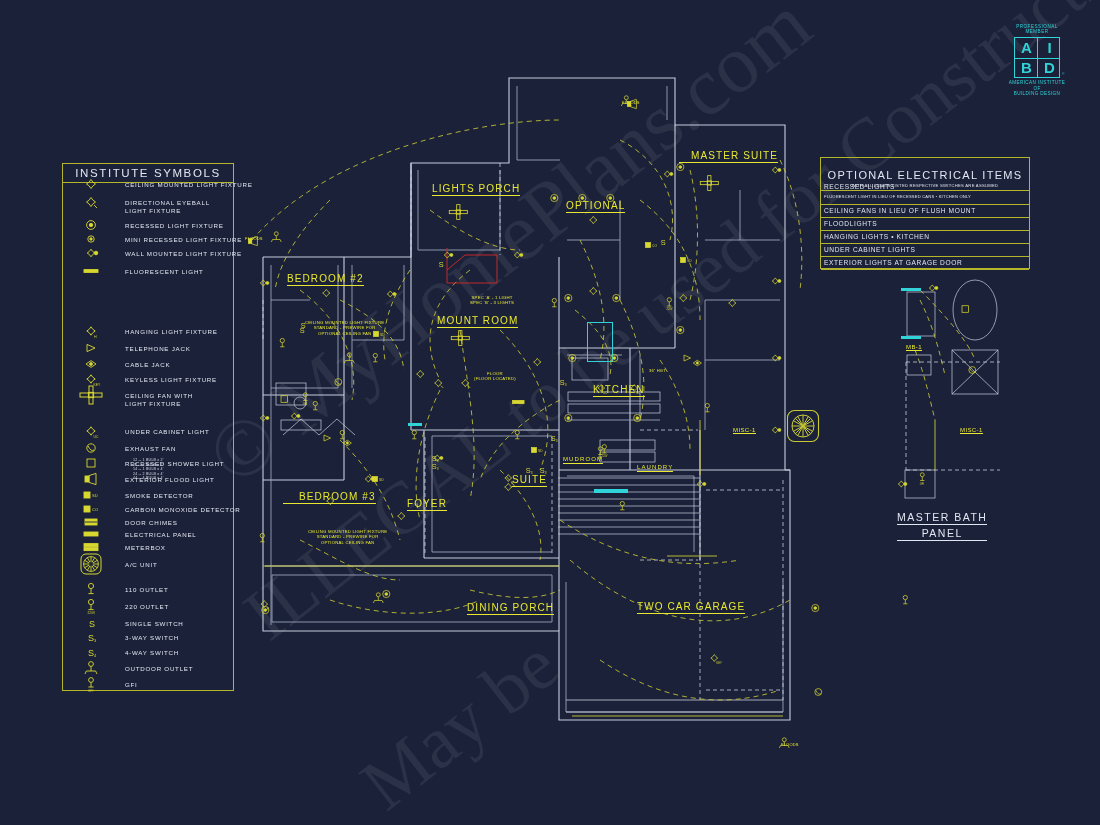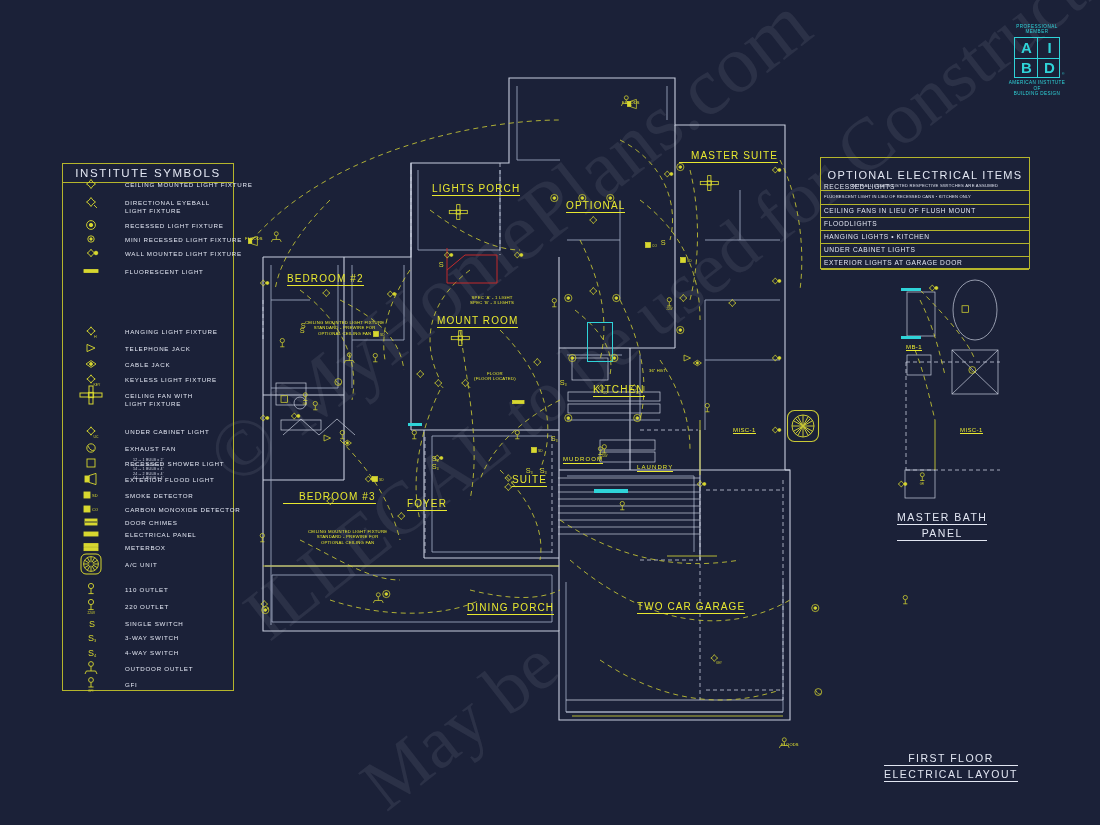--- a/index.html
+++ b/index.html
@@ -1267,18 +1267,14 @@
           <line x1="18" y1="14" x2="21" y2="17"></line>
         </g>
       </g>
     </svg>
 
   <div id="mbtitle">
     <div>MASTER BATH</div>
     <div>PANEL</div>
   </div>
 
-  <div id="title">
-    <div>FIRST FLOOR</div>
-    <div>ELECTRICAL LAYOUT</div>
-  </div>
 
 </div>
 
 </body></html>

